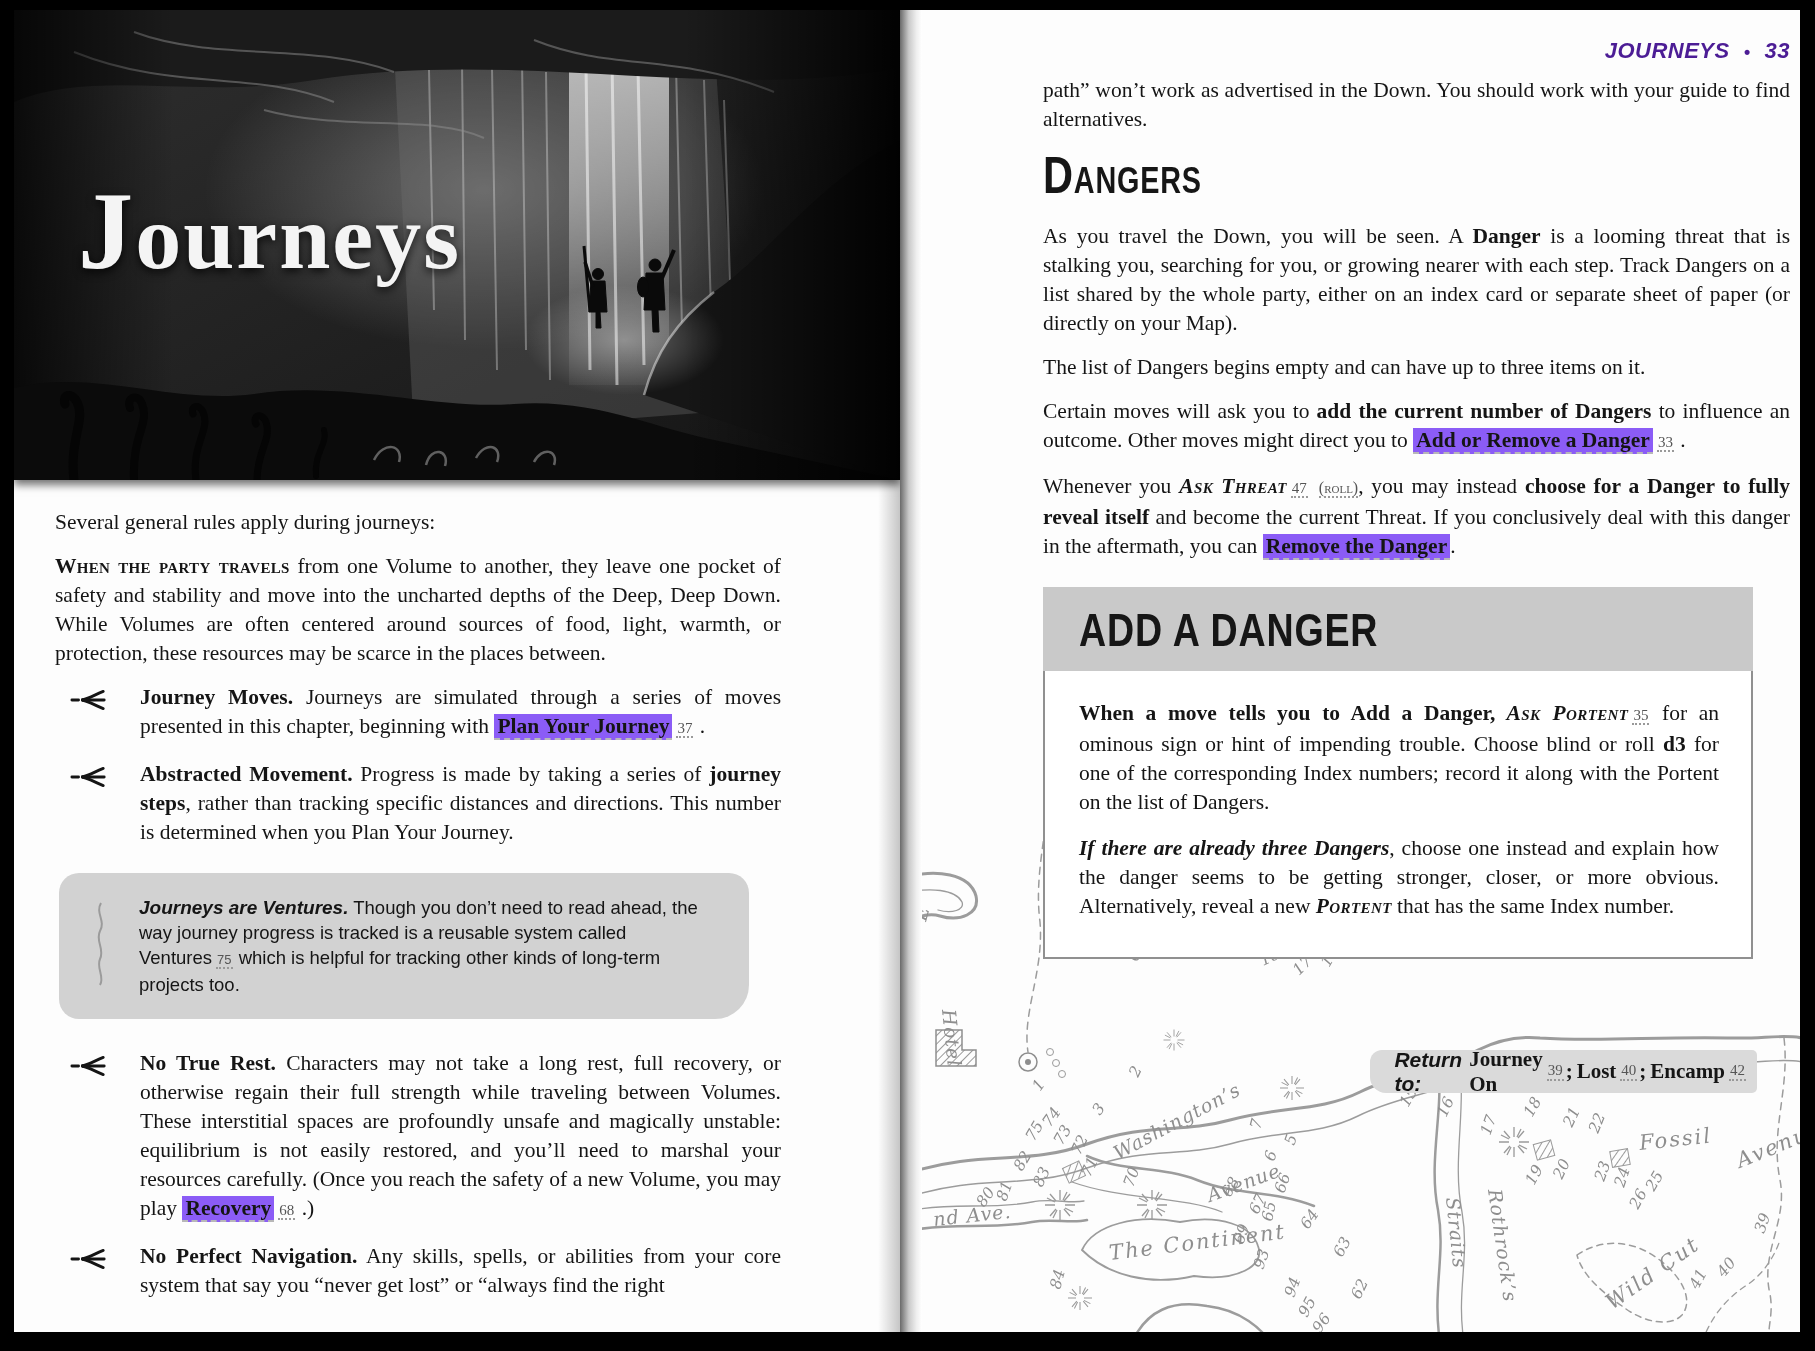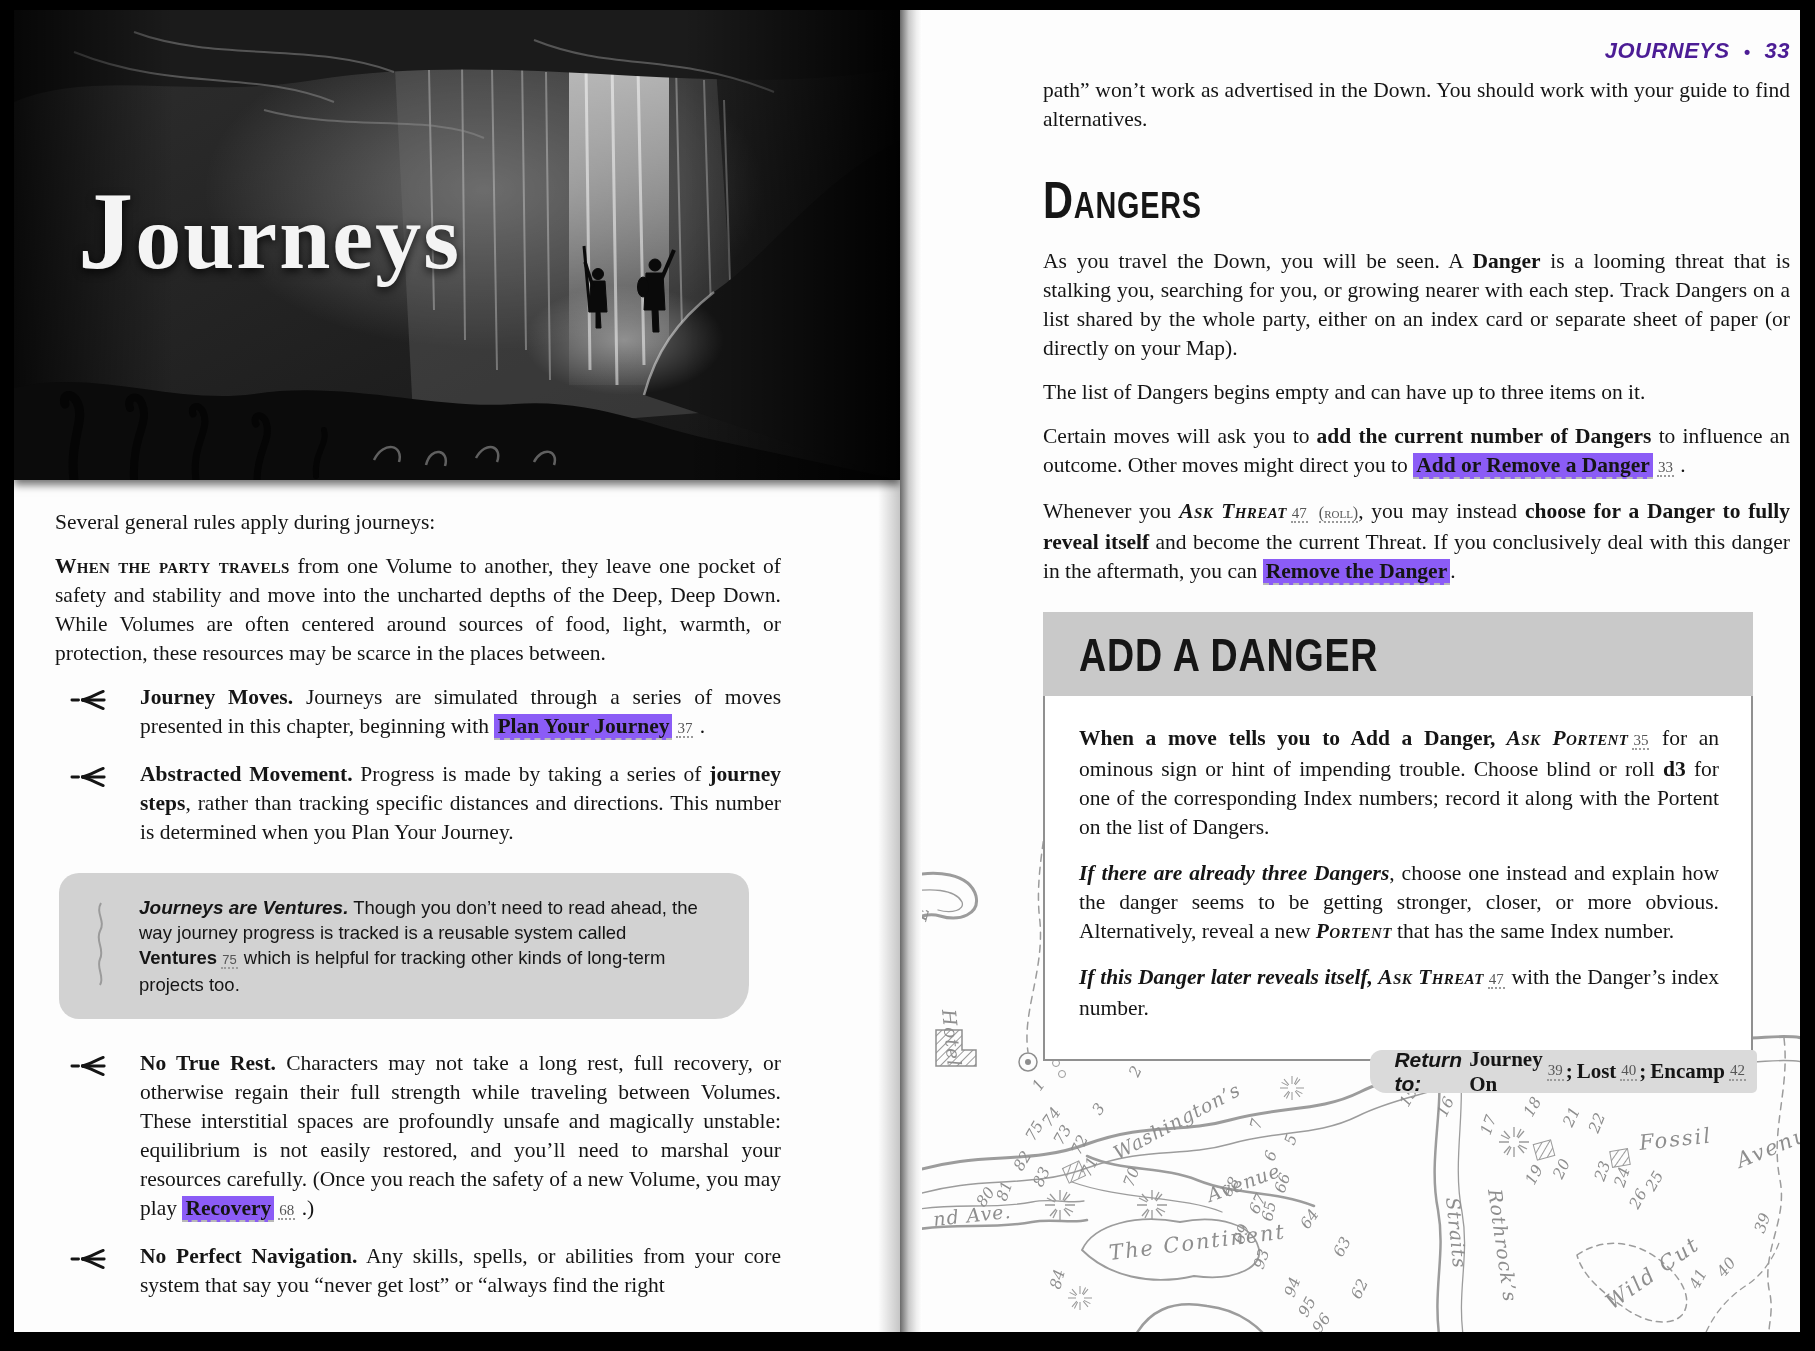--- a/index.html
+++ b/index.html
@@ -39,32 +39,32 @@
 
   .bullet{display:flex;margin:0 0 17px 0;}
   .bullet-iconcell{width:85px;flex:0 0 85px;padding-left:15px;box-sizing:border-box;padding-top:5px;}
   .bullet-text{flex:1;font-size:21.5px;line-height:29px;text-align:justify;}
 
   .callout{margin:26px 0 30px 4px;width:690px;box-sizing:border-box;background:#d2d2d2;
         border-radius:20px 20px 34px 20px;padding:22px 28px 22px 80px;position:relative;
         font-family:"Liberation Sans",sans-serif;font-size:18.5px;line-height:25px;}
   .callout .squiggle{position:absolute;left:34px;top:28px;}
   .callout .ital-lead{font-size:19px;}
-  .callout .b{font-weight:700;}
+  .callout .b{font-weight:400;}
   .callout .refnum{font-size:13px;}
 
   
   .running-header{position:absolute;top:28px;right:10px;z-index:2;
         font-family:"Liberation Sans",sans-serif;font-style:italic;font-weight:700;
         font-size:22px;color:#4c1d95;letter-spacing:.5px;}
   .running-header .dot{margin:0 14px;font-size:18px;}
   .cont{margin-left:57px;}
   .display-heading{font-family:"Liberation Sans",sans-serif;font-weight:900;color:#161616;
         transform:scaleX(.8);transform-origin:left center;display:inline-block;white-space:nowrap;}
-  h2.dangers{margin:40px 0 20px 0;font-size:52px;line-height:52px;}
+  h2.dangers{margin:15px 0 20px 0;font-size:52px;line-height:52px;}
   h2.dangers .display-heading{font-variant:small-caps;letter-spacing:1px;}
 
   .danger-box{margin-top:26px;width:710px;position:relative;z-index:2;}
   .danger-box-header{background:#c9c9c9;height:84px;display:flex;align-items:center;
         padding-left:36px;box-sizing:border-box;}
   .danger-box-header .display-heading{font-size:47px;text-transform:uppercase;letter-spacing:1px;}
   .danger-box-body{background:#fff;border:2px solid #909090;border-top:none;
         padding:28px 32px 36px 34px;}
   .danger-box-body p{margin:0 0 17px 0;font-size:21.5px;line-height:29px;text-align:justify;}
   .danger-box-body p:last-child{margin-bottom:0;}
@@ -374,21 +374,20 @@
 
       <p class="body-p"><span>Whenever you </span><span class="move">Ask Threat</span><span class="refnum">47</span><span class="roll">(roll)</span><span>, you may instead </span><span class="b">choose for a Danger to fully reveal itself</span><span> and become the current Threat. If you conclusively deal with this danger in the aftermath, you can </span><span class="xref">Remove the Danger</span><span>.</span></p>
 
       <div class="danger-box">
         <div class="danger-box-header">
           <span class="display-heading">Add a Danger</span>
         </div>
         <div class="danger-box-body">
           <p><span class="b">When a move tells you to Add a Danger,</span><span class="move"> Ask Portent</span><span class="refnum">35</span><span> for an ominous sign or hint of impending trouble. Choose blind or roll </span><span class="b">d3</span><span> for one of the corresponding Index numbers; record it along with the Portent on the list of Dangers.</span></p>
           <p><span class="ital-lead">If there are already three Dangers</span><span>, choose one instead and explain how the danger seems to be getting stronger, closer, or more obvious. Alternatively, reveal a new </span><span class="move">Portent</span><span> that has the same Index number.</span></p>
-          <p><span class="ital-lead">If this Danger later reveals itself,</span><span class="move"> Ask Threat</span><span class="refnum">47</span><span> with the Danger’s index number.</span></p>
         </div>
       </div>
 
     </div>
 
     <div class="return-pill">
       <span class="rt-label">Return to:</span>
       <span class="rt-name">Journey On</span>
         <span class="refnum">39</span>
         <span class="rt-sep">;</span>

